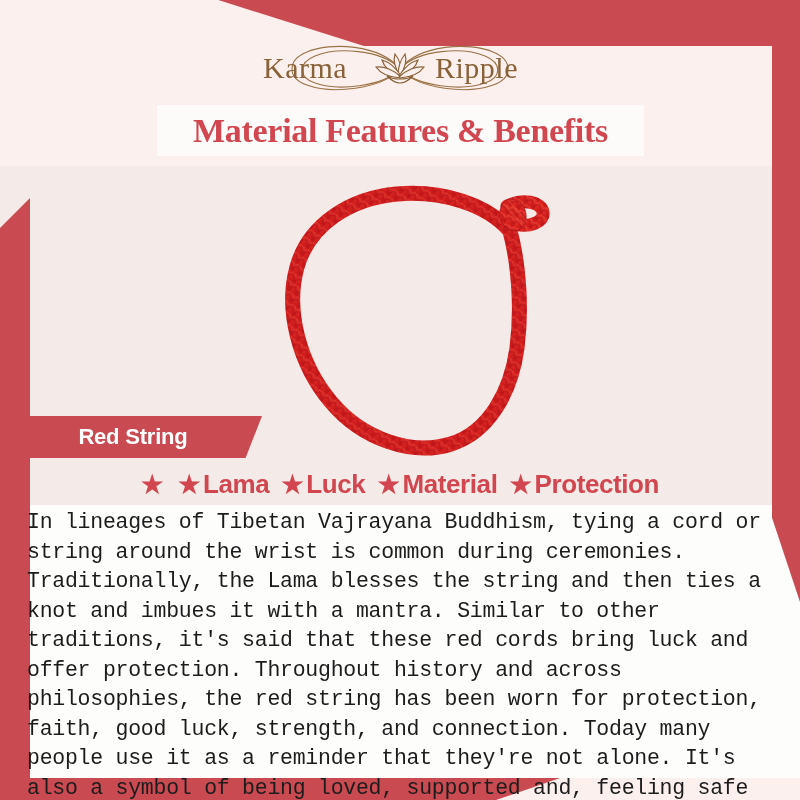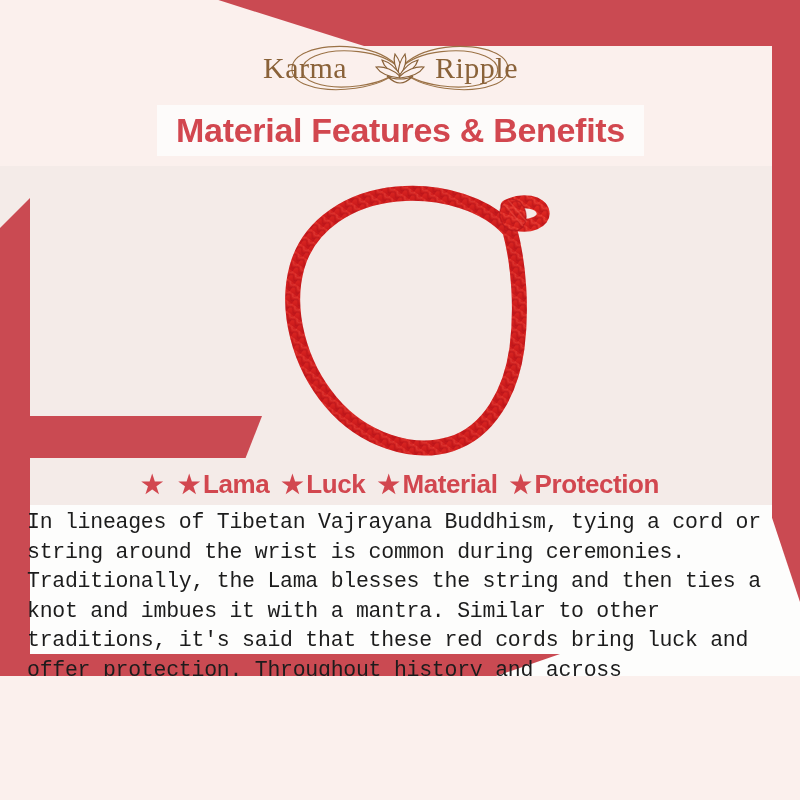--- a/index.html
+++ b/index.html
@@ -10,21 +10,21 @@
     width: 800px;
     height: 800px;
     background: #fbf0ed;
     font-family: "Liberation Sans", sans-serif;
     overflow: hidden;
   }
 
   #infographic {
     position: relative;
     width: 800px;
-    height: 676px;
+    height: 800px;
     background: #fbf0ed;
     overflow: hidden;
   }
 
   
   .band-top {
     position: absolute;
     left: 0; top: 0;
     width: 800px; height: 166px;
     background: #fbf0ed;
@@ -104,21 +104,21 @@
     width: 487px; height: 51px;
     background: #fdfbfa;
   }
   .title-text {
     position: absolute;
     left: 157px; top: 105px;
     width: 487px; height: 51px;
     display: flex;
     align-items: center;
     justify-content: center;
-    font-family: Liberation Sans, sans-serif;
+    font-family: Liberation Serif, serif;
     font-weight: bold;
     font-size: 34px;
     color: #d2474f;
     letter-spacing: -0.3px;
     white-space: nowrap;
   }
 
   
   .product-photo {
     position: absolute;
@@ -267,20 +267,21 @@
       <g>
         <path d="M252 38 C268 30 286 34 288 44 C290 54 274 60 260 56" fill="none" stroke="url(#braid)" stroke-width="13" stroke-linecap="round"></path>
         <ellipse cx="258" cy="47" rx="13" ry="16" fill="url(#braid)" transform="rotate(-14 258 47)"></ellipse>
         <ellipse cx="258" cy="47" rx="13" ry="16" fill="none" stroke="#a8101a" stroke-width="1.2" opacity="0.5" transform="rotate(-14 258 47)"></ellipse>
         <path d="M249 36 L268 58 M253 32 L272 54" stroke="#f0584c" stroke-width="1.6" opacity="0.45" fill="none"></path>
       </g>
     </svg>
   </div>
 
   <div class="tag-banner"></div>
+  <div class="tag-label">Red String</div>
 
   <div class="benefits-row">
     <span class="benefit-item">
       <span class="benefit-star">★</span>
     </span>
     <span class="benefit-item">
       <span class="benefit-star">★</span>
       <span>Lama</span>
     </span>
     <span class="benefit-item">

